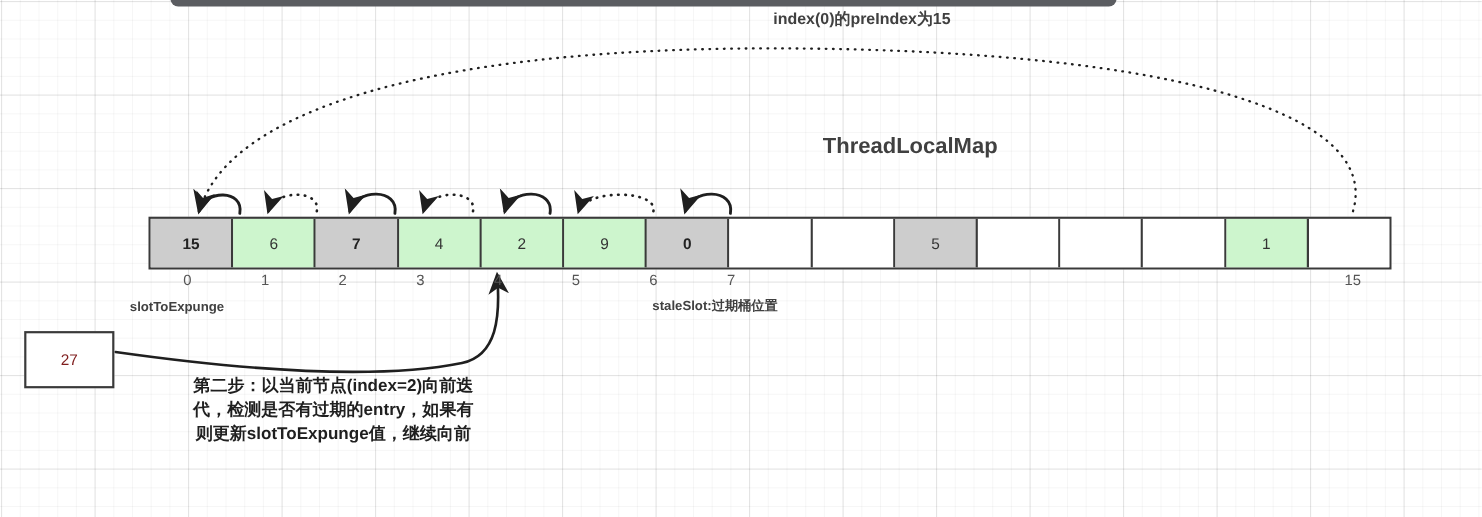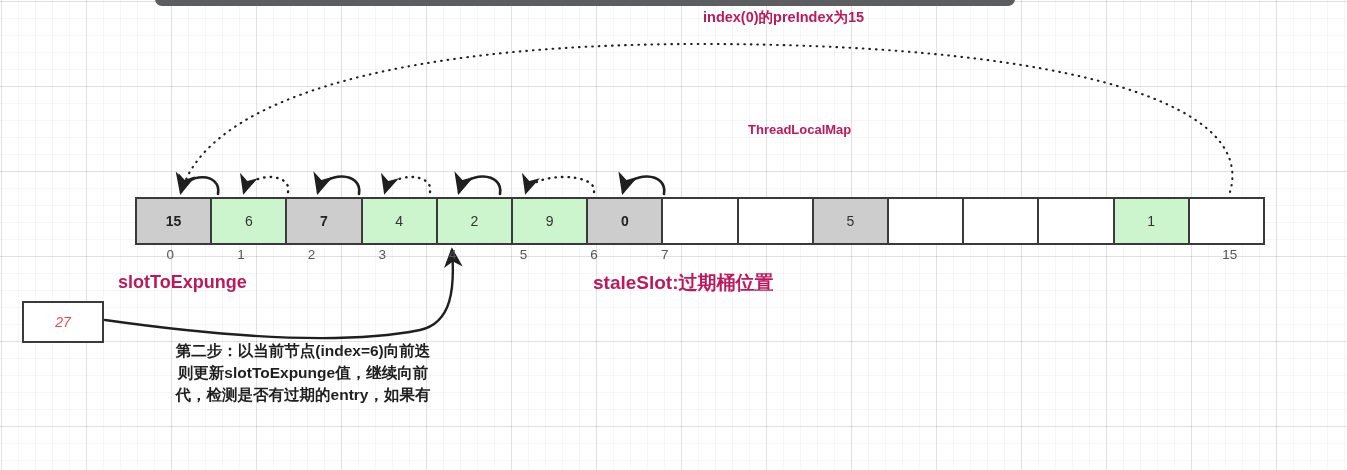--- a/index.html
+++ b/index.html
@@ -21,26 +21,26 @@
     background-position:1px 1px,1px 1px,1px 1px,1px 1px;
     pointer-events:none;
   }
   #svg-layer{position:absolute;left:0;top:0;width:1347px;height:470px;pointer-events:none;}
 
   .topbar{
     position:absolute;left:155px;top:-8px;width:860px;height:14px;
     background:#5b5d61;border-radius:7px;
   }
 
-  .lbl{position:absolute;color:#be185d;white-space:nowrap;}
+  .lbl{position:absolute;color:#404040;white-space:nowrap;}
 
   #title-preindex{left:703px;top:8px;font-size:14.5px;font-weight:bold;}
-  #title-tlm{left:748px;top:122px;font-size:13px;font-weight:bold;}
-  #label-slot-to-expunge{left:118px;top:272px;font-size:18px;font-weight:bold;}
-  #label-stale-slot{left:593px;top:270px;font-size:19px;font-weight:bold;}
+  #title-tlm{left:748px;top:122px;font-size:20px;font-weight:bold;}
+  #label-slot-to-expunge{left:118px;top:272px;font-size:12px;font-weight:bold;}
+  #label-stale-slot{left:593px;top:270px;font-size:12px;font-weight:bold;}
 
   
   #array{
     position:absolute;left:135px;top:197px;width:1130px;height:48px;
     border:2.5px solid #3a3a3a;box-sizing:border-box;display:flex;background:#fff;
   }
   .cell{
     flex:1 1 0;border-right:2px solid #3a3a3a;
     display:flex;align-items:center;justify-content:center;
     font-size:14px;color:#333;background:#ffffff;box-sizing:border-box;
@@ -49,24 +49,24 @@
   .cell.gray{background:#cdcdcd;}
   .cell.green{background:#cdf5cd;}
   .cell.b{font-weight:bold;color:#222;}
 
   
   #indices{position:absolute;left:135px;top:247px;width:1130px;height:22px;display:flex;}
   .idx{flex:1 1 0;text-align:center;font-size:13.5px;color:#555;}
 
   
   #box27{
-    position:absolute;left:22px;top:301px;width:82px;height:42px;
+    position:absolute;left:22px;top:301px;width:82px;height:52px;
     border:2.5px solid #3a3a3a;background:#fff;
     display:flex;align-items:center;justify-content:center;
-    font-size:14px;color:#ef4444;font-style:italic;box-sizing:border-box;
+    font-size:14px;color:#7f1d1d;box-sizing:border-box;
   }
 
   
   #caption{
     position:absolute;left:118px;top:340px;width:370px;
     text-align:center;font-size:15.5px;font-weight:bold;color:#1f1f1f;
     line-height:1.42;
   }
   #caption div{white-space:nowrap;}
 </style>
@@ -160,16 +160,16 @@
     <div class="idx">15</div>
   </div>
 
 <div class="lbl" id="label-slot-to-expunge">slotToExpunge</div>
 
 <div class="lbl" id="label-stale-slot">staleSlot:过期桶位置</div>
 
 <div id="box27">27</div>
 
 <div id="caption">
-  <div>第二步：以当前节点(index=6)向前迭</div>
+  <div>第二步：以当前节点(index=2)向前迭</div>
+  <div>代，检测是否有过期的entry，如果有</div>
   <div>则更新slotToExpunge值，继续向前</div>
-  <div>代，检测是否有过期的entry，如果有</div>
 </div>
 
 </body></html>

